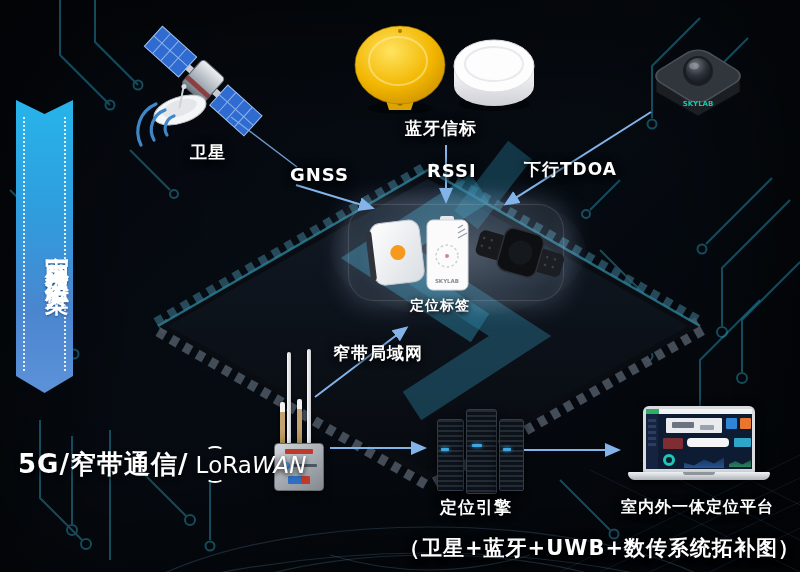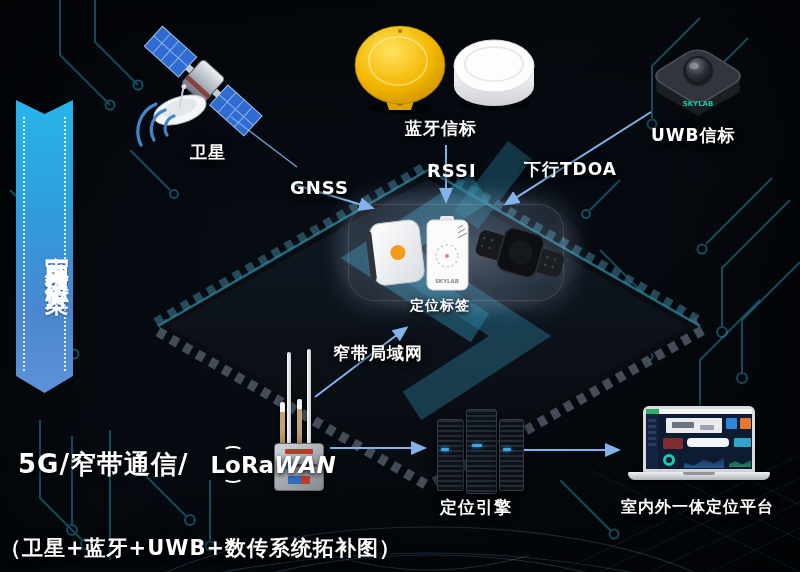--- a/index.html
+++ b/index.html
@@ -90,31 +90,31 @@
     position:absolute; left:0; top:66px; width:142px; height:8px;
     background:linear-gradient(180deg,#f0f2f4,#aeb3b9);
     border-radius:2px 2px 9px 9px; box-shadow:0 3px 5px rgba(0,0,0,.7);
   }
   .lap-base::after{ content:""; position:absolute; left:55px; top:0; width:32px; height:3px; background:#8e949b; border-radius:0 0 4px 4px; }
   .ls{ position:absolute; }
 
   
   .comm-line{ left:18px; top:447px; z-index:7; display:flex; align-items:baseline; color:#fff; text-shadow:0 2px 5px rgba(0,0,0,.9); }
   .comm-prefix{ font-size:26px; font-weight:bold; letter-spacing:1px; }
-  .lora{ font-size:23px; font-weight:bold; margin-left:22px; letter-spacing:0; }
+  .lora{ font-size:23px; font-weight:normal; margin-left:7px; letter-spacing:0; }
   .lora-o{ position:relative; display:inline-block; }
   .lora-o::before, .lora-o::after{
     content:""; position:absolute; left:-2px; right:-2px; height:6px;
     border:2px solid #fff; border-radius:50%;
   }
   .lora-o::before{ top:-6px; border-bottom-color:transparent; border-left-color:transparent; border-right-color:transparent; }
   .lora-o::after{ bottom:-5px; border-top-color:transparent; border-left-color:transparent; border-right-color:transparent; }
   .lora-wan{ font-style:italic; }
 
-  .caption{ left:0; right:0; top:534px; text-align:left; font-size:21px; letter-spacing:1px; }
+  .caption{ left:0; right:0; top:534px; text-align:right; font-size:21px; letter-spacing:1px; }
 </style>
 </head>
 <body>
 
 <div id="stage">
 
   <svg class="abs" style="left:0;top:0;z-index:0;" width="800" height="572" viewBox="0 0 800 572">
     <defs>
       <linearGradient id="faceGrad" x1="0" y1="0" x2="0" y2="1">
         <stop offset="0" stop-color="#121a25"></stop>
@@ -280,21 +280,20 @@
     </defs>
     <polygon points="14,38 56,60 98,38 98,50 56,74 14,50" fill="#1b1e23" stroke="#0c0e11"></polygon>
     <g transform="translate(56,34) scale(1,.62) rotate(45)">
       <rect x="-34" y="-34" width="68" height="68" rx="15" fill="#31363c" stroke="#4a5058" stroke-width="2"></rect>
     </g>
     <circle cx="56" cy="29" r="15" fill="#1a1d21"></circle>
     <circle cx="56" cy="28" r="12" fill="url(#domeGrad)"></circle>
     <ellipse cx="52" cy="24" rx="5" ry="3.5" fill="rgba(255,255,255,.25)"></ellipse>
     <text x="56" y="64" text-anchor="middle" font-size="7" fill="#1bc7a6" font-weight="bold">SKYLAB</text>
   </svg>
-  <div class="lbl lbl-17" style="left:651px;top:124px;">UWB信标</div>
 
   <div class="abs tag-glow"></div>
   <div class="abs tag-box"></div>
   <svg class="abs" style="left:348px;top:204px;z-index:5;" width="216" height="100" viewBox="0 0 216 100">
     <defs>
       <linearGradient id="tagGrad" x1="0" y1="0" x2="1" y2="1">
         <stop offset="0" stop-color="#ffffff"></stop>
           <stop offset="1" stop-color="#d9dde2"></stop>
       </linearGradient>
     </defs>
@@ -341,21 +340,21 @@
       <path d="M231,117 L297,167" stroke-width="1.4" opacity=".85"></path>
       <path d="M296,185 L372,208" marker-end="url(#arw)"></path>
       <path d="M446,145 L446,201" marker-end="url(#arw)"></path>
       <path d="M651,112 L506,204" marker-end="url(#arw)"></path>
       <path d="M315,397 L406,328" marker-end="url(#arw)"></path>
       <path d="M330,448 L424,448" marker-end="url(#arw)"></path>
       <path d="M524,450 L618,450" marker-end="url(#arw)"></path>
     </g>
   </svg>
 
-  <div class="lbl lbl-18" style="left:290px;top:177px;">GNSS</div>
+  <div class="lbl lbl-18" style="left:290px;top:164px;">GNSS</div>
   <div class="lbl lbl-18" style="left:427px;top:160px;">RSSI</div>
   <div class="lbl lbl-17" style="left:333px;top:342px;">窄带局域网</div>
   <div class="lbl lbl-17" style="left:524px;top:158px;">下行TDOA</div>
 
   <div>
     <div class="ant ant-white" style="left:287px;top:352px;width:4px;height:93px;"></div>
     <div class="ant ant-white" style="left:307px;top:349px;width:4px;height:96px;"></div>
     <div class="ant ant-brass" style="left:280px;top:402px;width:4.5px;height:44px;"></div>
     <div class="ant ant-brass" style="left:297px;top:399px;width:4.5px;height:47px;"></div>
     <div class="abs gw-box">

